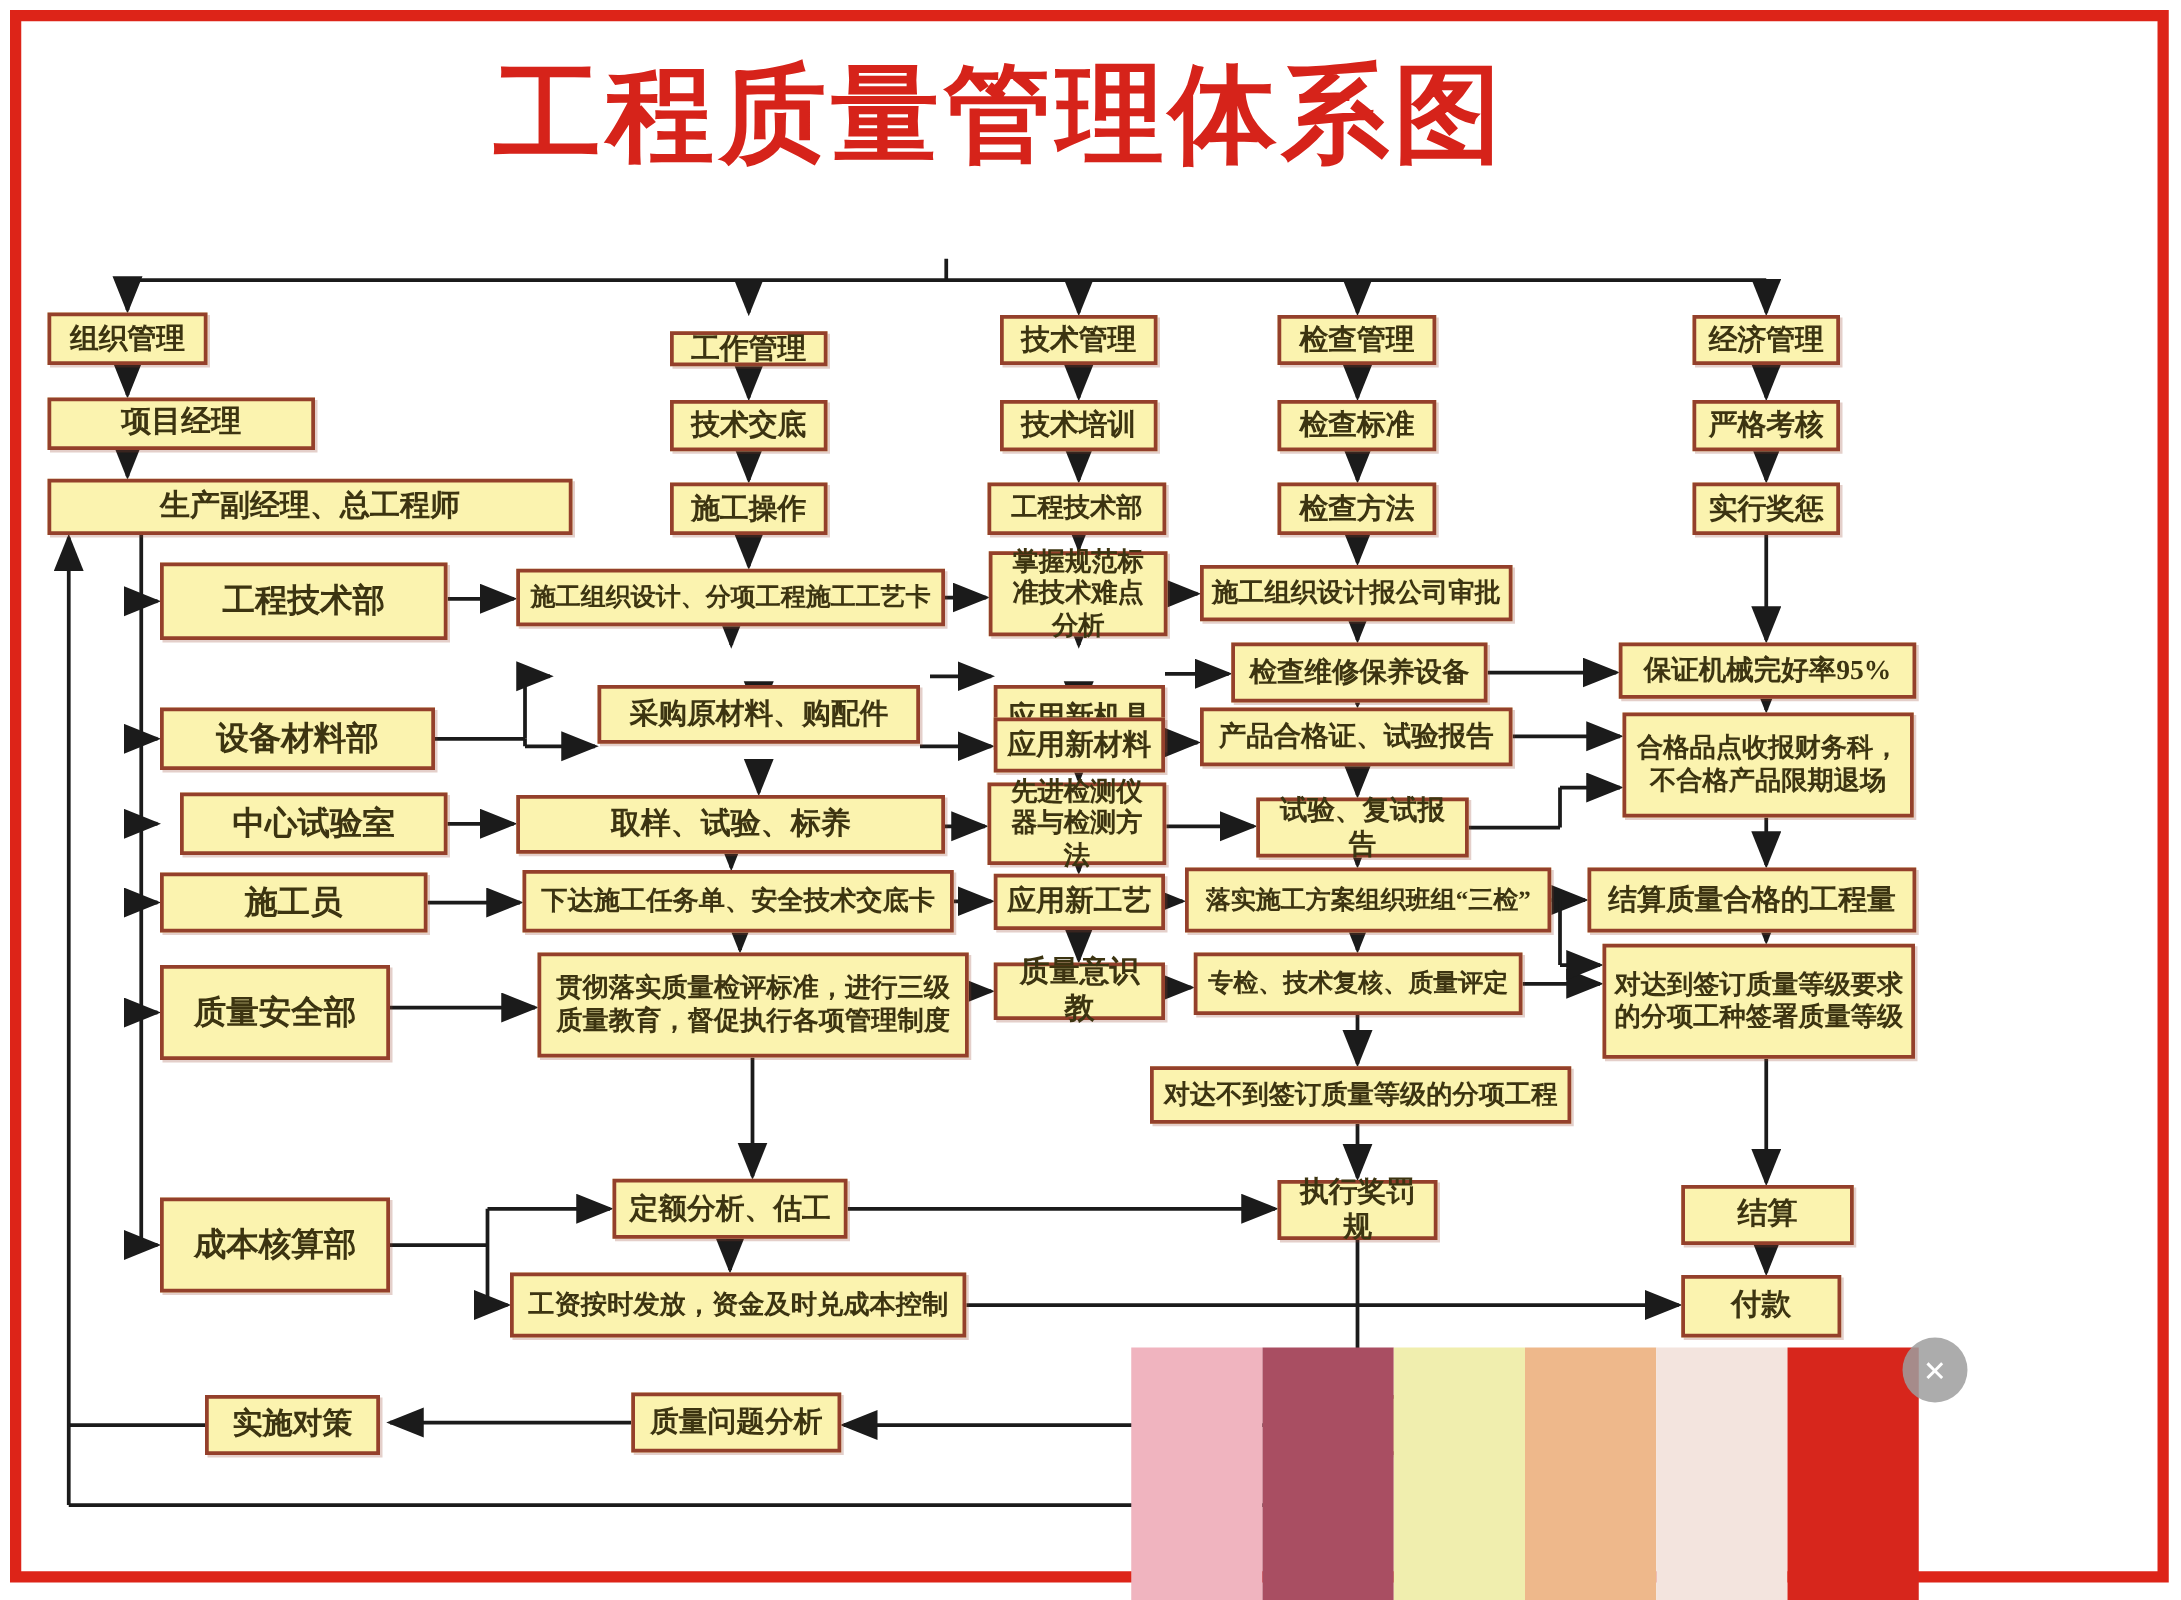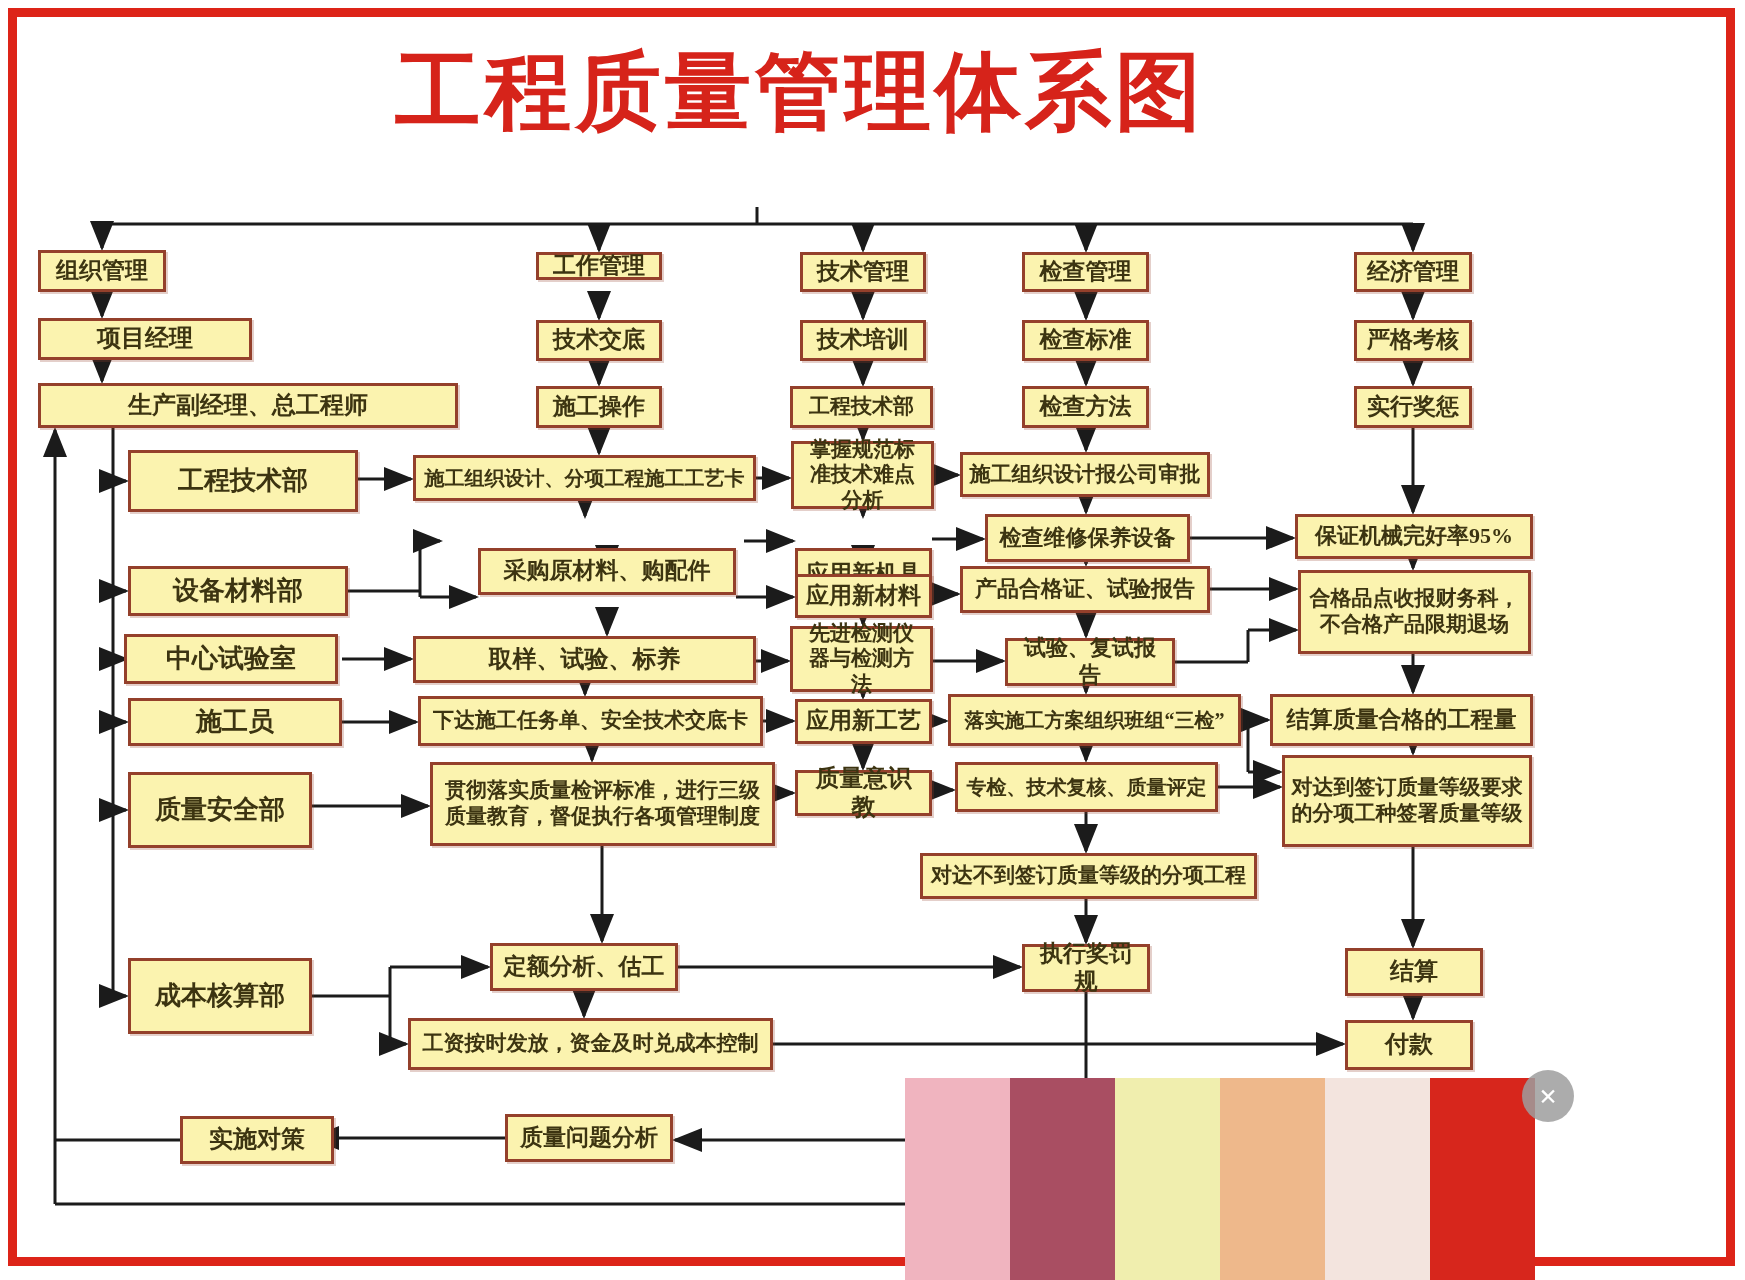--- a/index.html
+++ b/index.html
@@ -140,21 +140,21 @@
 
       <path d="M678,967 H1020" marker-end="url(#ah)"></path>
       <path d="M773,1044 H1343" marker-end="url(#ah)"></path>
       <path d="M1022,1140 H675" marker-end="url(#ah)"></path>
       <path d="M505,1138 H312" marker-end="url(#ah)"></path>
     </g>
   </svg>
 
 
   <div class="node fs23" style="left:38px;top:250px;width:128px;height:42px">组织管理</div>
-  <div class="node fs23" style="left:536px;top:252px;width:126px;height:28px">工作管理</div>
+  <div class="node fs23" style="left:536px;top:265px;width:126px;height:28px">工作管理</div>
   <div class="node fs23" style="left:800px;top:252px;width:126px;height:40px">技术管理</div>
   <div class="node fs23" style="left:1022px;top:252px;width:127px;height:40px">检查管理</div>
   <div class="node fs23" style="left:1354px;top:252px;width:118px;height:40px">经济管理</div>
 
   <div class="node fs24" style="left:38px;top:318px;width:214px;height:42px">项目经理</div>
   <div class="node fs23" style="left:536px;top:320px;width:126px;height:41px">技术交底</div>
   <div class="node fs23" style="left:800px;top:320px;width:126px;height:41px">技术培训</div>
   <div class="node fs23" style="left:1022px;top:320px;width:127px;height:41px">检查标准</div>
   <div class="node fs23" style="left:1354px;top:320px;width:118px;height:41px">严格考核</div>
 
@@ -172,21 +172,21 @@
   <div class="node fs23" style="left:795px;top:548px;width:137px;height:52px">应用新机具</div>
   <div class="node" style="left:985px;top:514px;width:205px;height:48px">检查维修保养设备</div>
   <div class="node" style="left:1295px;top:514px;width:238px;height:45px">保证机械完好率95%</div>
 
   <div class="node fs26" style="left:128px;top:566px;width:220px;height:50px">设备材料部</div>
   <div class="node fs23" style="left:478px;top:548px;width:258px;height:47px">采购原材料、购配件</div>
   <div class="node fs23" style="left:795px;top:574px;width:137px;height:44px">应用新材料</div>
   <div class="node" style="left:960px;top:566px;width:250px;height:47px">产品合格证、试验报告</div>
   <div class="node fs21" style="left:1298px;top:570px;width:233px;height:84px">合格品点收报财务科，不合格产品限期退场</div>
 
-  <div class="node fs26" style="left:124px;top:634px;width:214px;height:50px">中心试验室</div>
+  <div class="node fs26" style="left:144px;top:634px;width:214px;height:50px">中心试验室</div>
   <div class="node fs24" style="left:413px;top:636px;width:343px;height:47px">取样、试验、标养</div>
   <div class="node fs21" style="left:790px;top:626px;width:143px;height:66px">先进检测仪器与检测方法</div>
   <div class="node" style="left:1005px;top:638px;width:170px;height:48px">试验、复试报告</div>
 
   <div class="node fs26" style="left:128px;top:698px;width:214px;height:48px">施工员</div>
   <div class="node fs21" style="left:418px;top:696px;width:345px;height:50px">下达施工任务单、安全技术交底卡</div>
   <div class="node fs23" style="left:795px;top:699px;width:137px;height:45px">应用新工艺</div>
   <div class="node fs20" style="left:948px;top:694px;width:293px;height:52px">落实施工方案组织班组“三检”</div>
   <div class="node fs23" style="left:1270px;top:694px;width:263px;height:52px">结算质量合格的工程量</div>
 
@@ -199,21 +199,21 @@
   <div class="node fs21" style="left:920px;top:853px;width:337px;height:46px">对达不到签订质量等级的分项工程</div>
 
   <div class="node fs26" style="left:128px;top:958px;width:184px;height:76px">成本核算部</div>
   <div class="node fs23" style="left:490px;top:943px;width:188px;height:48px">定额分析、估工</div>
   <div class="node fs23" style="left:1022px;top:944px;width:128px;height:48px">执行奖罚规</div>
   <div class="node fs24" style="left:1345px;top:948px;width:138px;height:48px">结算</div>
 
   <div class="node fs21" style="left:408px;top:1018px;width:365px;height:52px">工资按时发放，资金及时兑成本控制</div>
   <div class="node fs24" style="left:1345px;top:1020px;width:128px;height:50px">付款</div>
 
-  <div class="node fs24" style="left:180px;top:1116px;width:154px;height:48px">实施对策</div>
+  <div class="node fs24" style="left:164px;top:1116px;width:140px;height:48px">实施对策</div>
   <div class="node fs23" style="left:505px;top:1114px;width:168px;height:48px">质量问题分析</div>
   <div class="node fs24" style="left:1022px;top:1116px;width:128px;height:48px">反馈</div>
 
   <div class="frame"></div>
 
   <div class="swatch" style="left: 905px; background: rgb(240, 180, 191);"></div>
   <div class="swatch" style="left: 1010px; background: rgb(169, 78, 98);"></div>
   <div class="swatch" style="left: 1115px; background: rgb(240, 238, 174);"></div>
   <div class="swatch" style="left: 1220px; background: rgb(238, 184, 139);"></div>
   <div class="swatch" style="left: 1325px; background: rgb(243, 228, 222);"></div>

